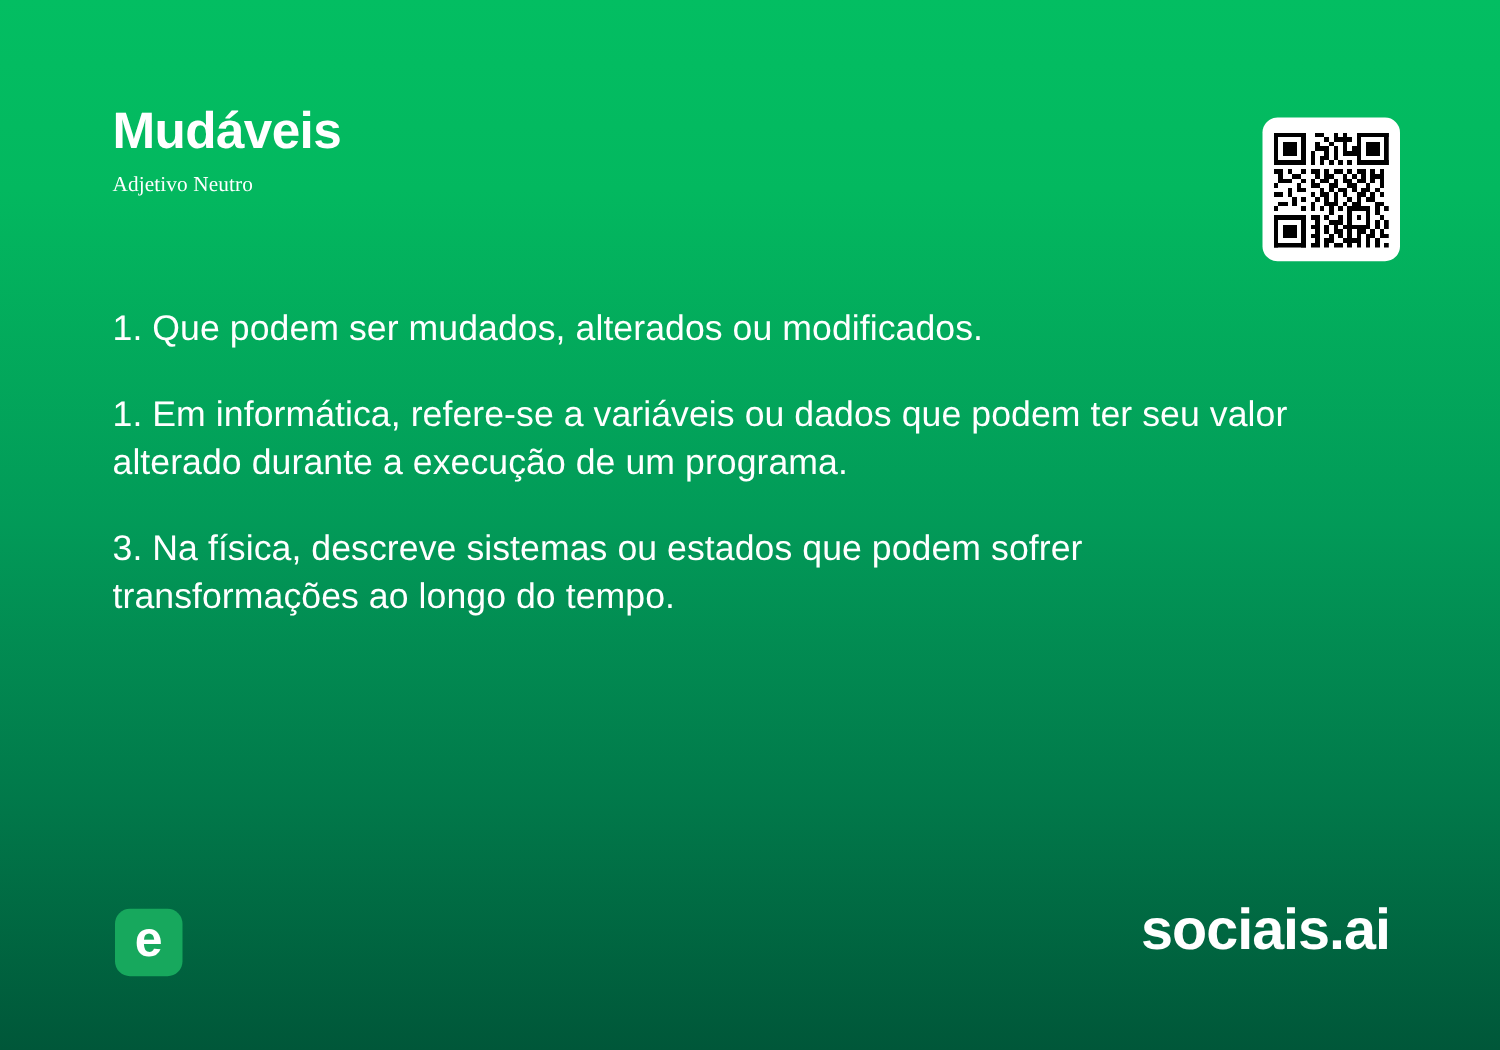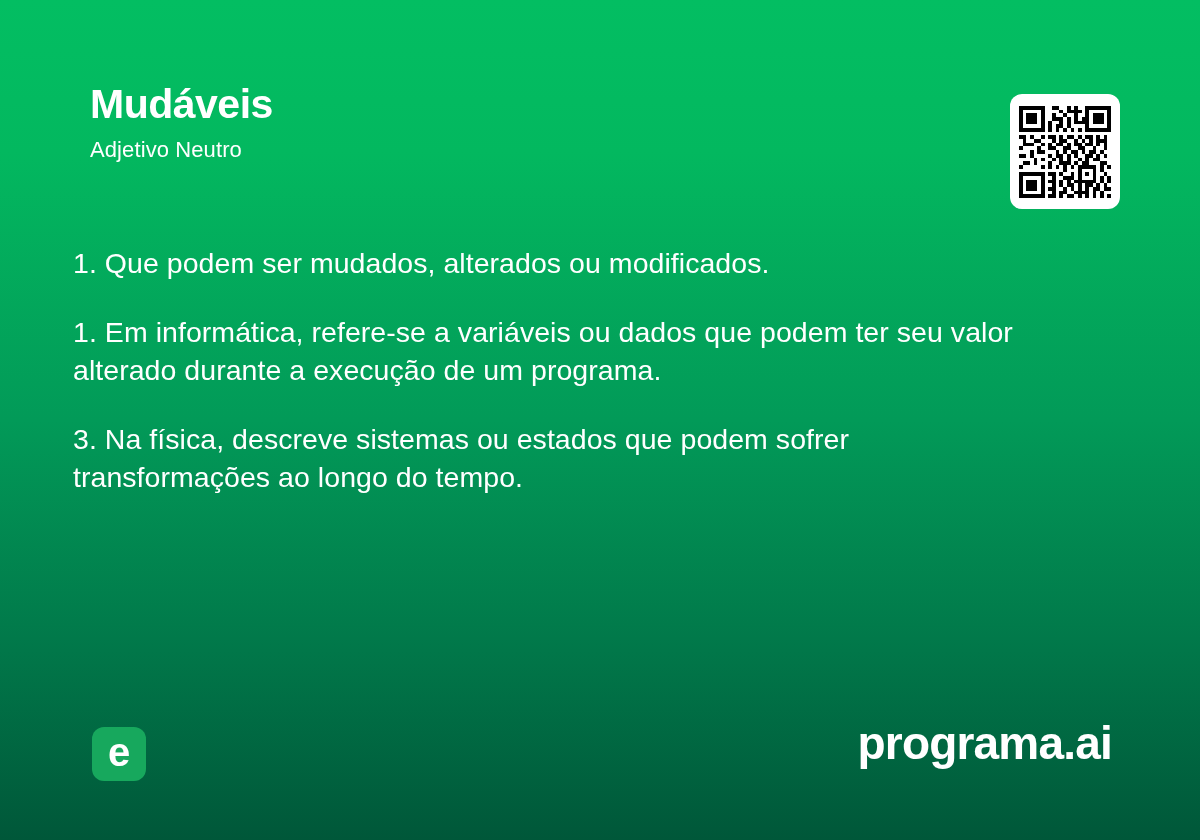--- a/index.html
+++ b/index.html
@@ -44,26 +44,27 @@
     font-size: 41px;
     font-weight: bold;
     line-height: 1.0;
     letter-spacing: -0.5px;
     color: #ffffff;
     white-space: nowrap;
   }
 
   #subtitle {
     margin: 14px 0 0 0;
-    font-size: 22px;
+    font-size: 17px;
     font-weight: normal;
     line-height: 1.0;
     color: #ffffff;
     letter-spacing: 0.1px;
     white-space: nowrap;
+    font-family: Liberation Serif, serif;
   }
 
   
   #qr-wrap {
     position: absolute;
     right: 80px;
     top: 94px;
     width: 110px;
     height: 115px;
     background: #ffffff;
@@ -77,21 +78,21 @@
   #qr-wrap svg {
     display: block;
     width: 92px;
     height: 92px;
     shape-rendering: crispEdges;
   }
 
   
   #definitions {
     position: absolute;
-    left: 73px;
+    left: 90px;
     top: 245px;
     width: 1015px;
   }
   .definition {
     font-size: 28.5px;
     line-height: 1.33;
     font-weight: normal;
     color: #ffffff;
     margin: 0 0 31px 0;
     letter-spacing: 0.05px;
@@ -322,16 +323,16 @@
   <div id="definitions">
     <p class="definition def-1">1. Que podem ser mudados, alterados ou modificados.</p>
     <p class="definition def-2">1. Em informática, refere-se a variáveis ou dados que podem ter seu valor alterado durante a execução de um programa.</p>
     <p class="definition def-3">3. Na física, descreve sistemas ou estados que podem sofrer transformações ao longo do tempo.</p>
   </div>
 
   <div id="footer">
     <div id="brand-mark">
       <span>e</span>
     </div>
-    <div id="brand-name">programa.ai</div>
+    <div id="brand-name">sociais.ai</div>
   </div>
 
 </div>
 
 </body></html>

